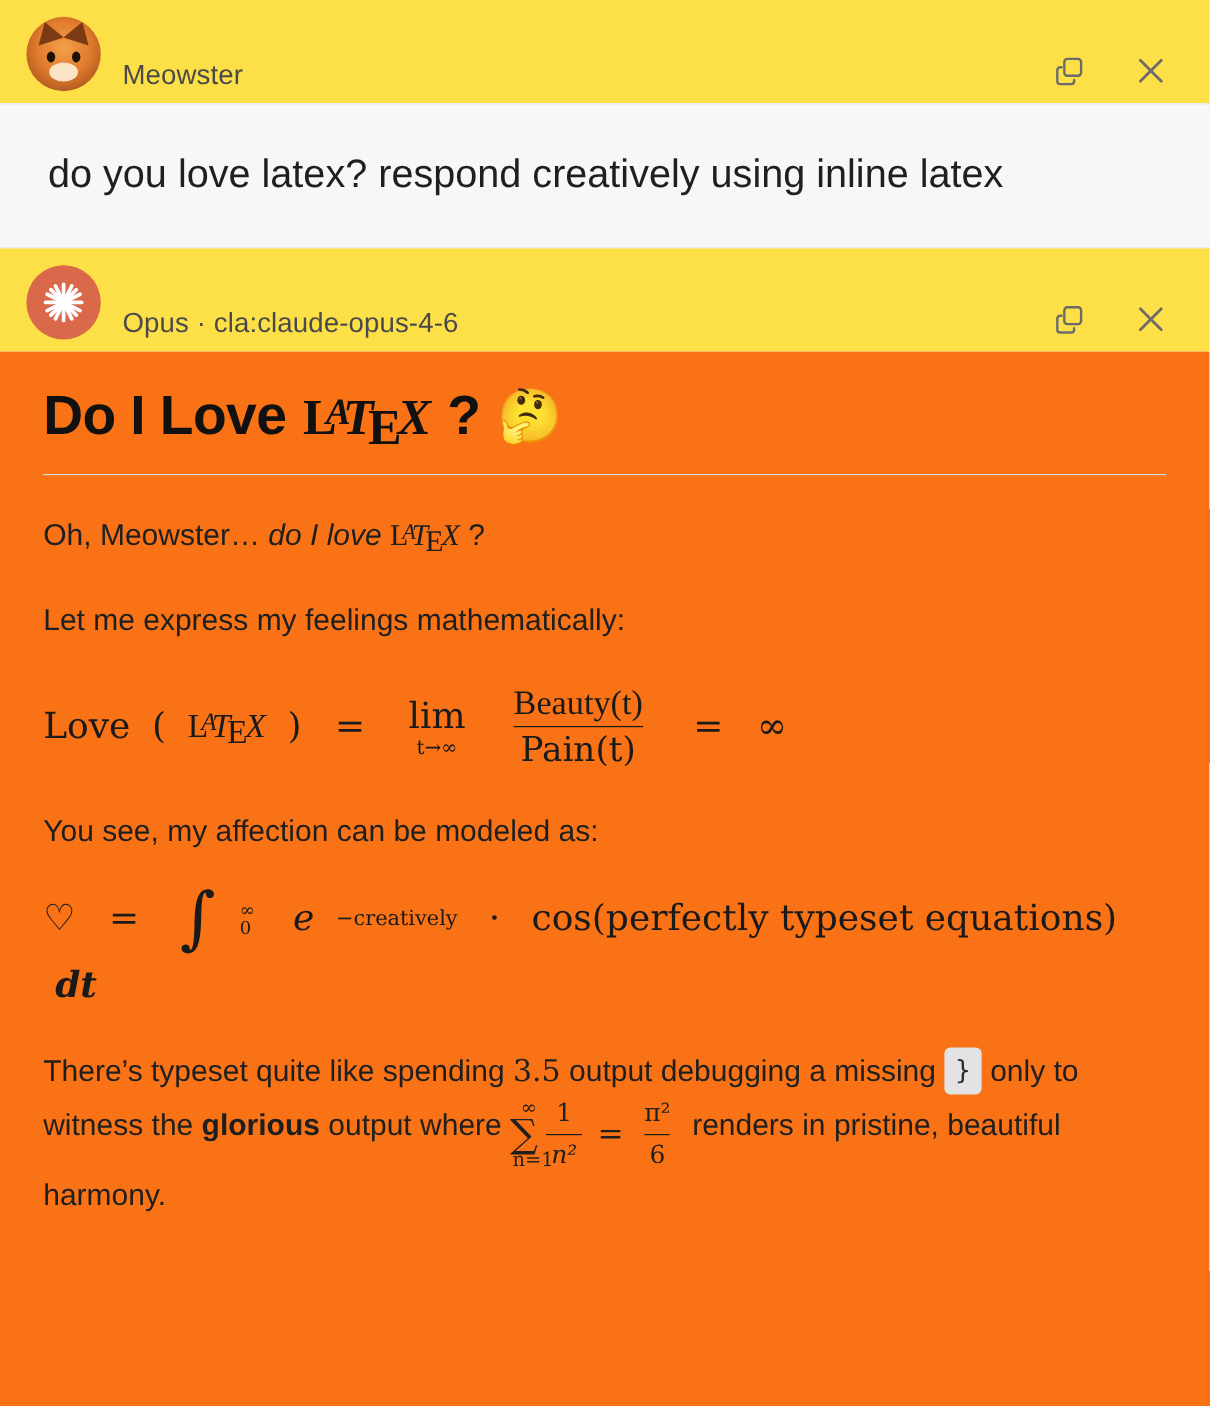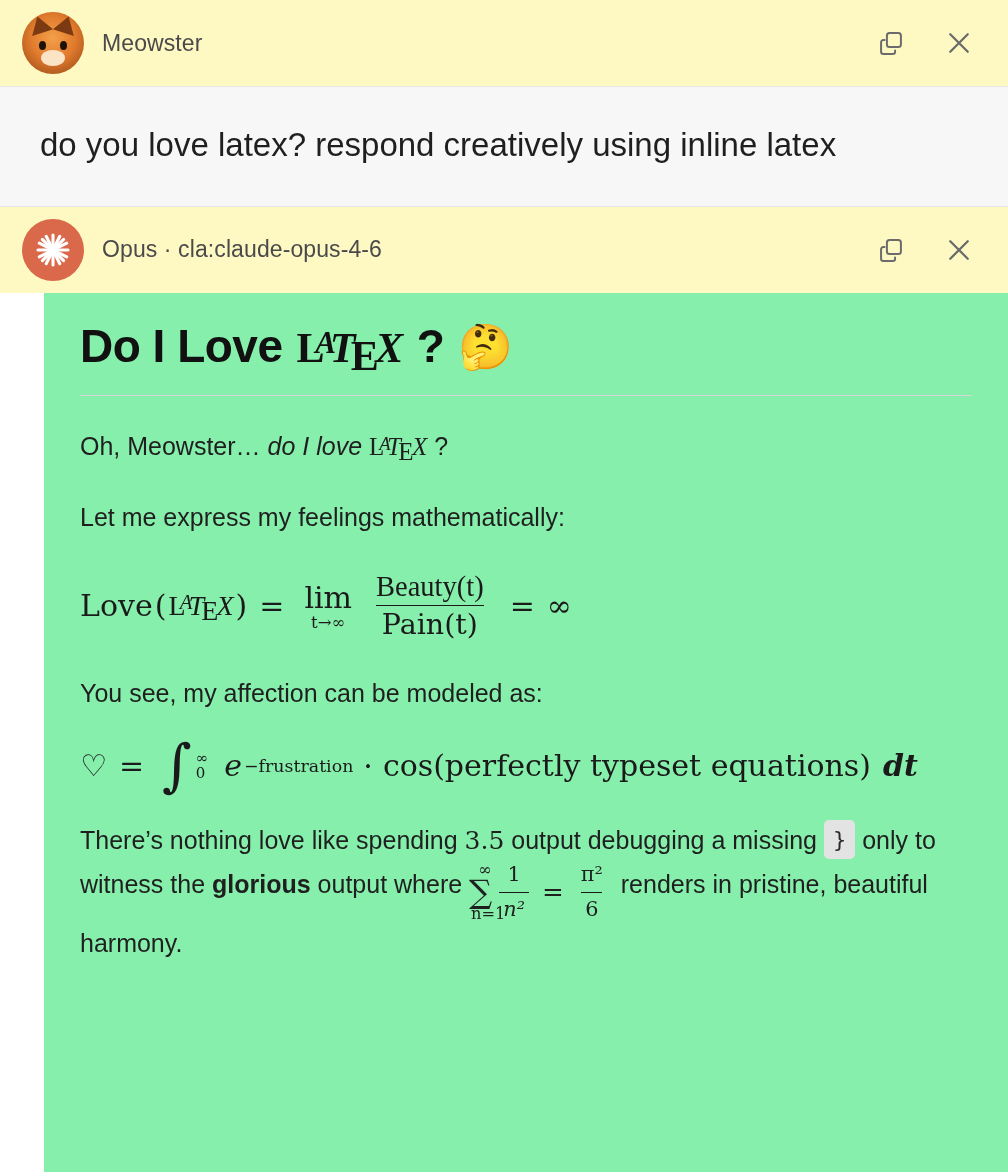--- a/index.html
+++ b/index.html
@@ -19,23 +19,23 @@
     min-height: 1172px;
     position: relative;
     display: flex;
     flex-direction: column;
     background: #ffffff;
   }
 
   
   .msg-header {
     display: flex;
-    align-items: center;
+    align-items: flex-end;
     padding: 10px 22px 10px 22px;
-    background: #fef9c3;
+    background: #fde047;
     min-height: 86px;
     box-sizing: border-box;
   }
   .avatar {
     width: 62px;
     height: 62px;
     border-radius: 50%;
     flex: 0 0 auto;
     overflow: hidden;
     position: relative;
@@ -115,24 +115,23 @@
     padding: 36px 40px 38px 40px;
   }
   .user-text {
     font-size: 33px;
     color: #1f1f1f;
     line-height: 1.35;
   }
 
   
   .assistant-block {
-    background: #86efac;
+    background: #f97316;
     padding: 26px 36px 40px 36px;
     flex: 1 1 auto;
-    margin-left: 44px;
   }
   .resp-title {
     display: flex;
     align-items: baseline;
     gap: 14px;
     font-size: 46px;
     font-weight: 700;
     color: #111;
     letter-spacing: -0.5px;
     padding-bottom: 22px;
@@ -167,21 +166,21 @@
   .latex .x  { margin-left: -.07em; font-style: italic; }
 
   .math {
     font-family: "DejaVu Serif", serif;
     font-size: 30px;
     color: #1a1a1a;
     margin: 0 0 34px 0;
     display: flex;
     align-items: center;
     flex-wrap: wrap;
-    gap: 2px;
+    gap: 18px;
   }
   .math .it { font-style: italic; }
   .math .rm { font-style: normal; }
   .frac {
     display: inline-flex;
     flex-direction: column;
     align-items: center;
     vertical-align: middle;
     margin: 0 8px;
     font-size: .95em;
@@ -376,28 +375,28 @@
 
     <div class="math">
       <span>♡</span>
       <span style="margin:0 10px;">=</span>
       <span class="bigint">∫</span>
       <span class="intlims">
         <span class="up">∞</span>
         <span class="lo">0</span>
       </span>
       <span class="it" style="margin-left:8px;">e</span>
-      <span class="sup rm">−frustration</span>
+      <span class="sup rm">−creatively</span>
       <span style="margin:0 8px;">·</span>
       <span class="rm">cos(perfectly typeset equations)</span>
       <span class="it" style="margin-left:10px;font-weight:bold;">dt</span>
     </div>
 
     <p class="para tight">
-      <span>There’s nothing love like spending</span>
+      <span>There’s typeset quite like spending</span>
       <span class="numlit">3.5</span>
       <span>output debugging a missing</span>
       <span class="codechip">}</span>
       <span>only to witness the</span>
       <strong>glorious</strong>
       <span>output where</span>
       <span class="sum-wrap">
         <span class="sum-glyph">
           <span>∑</span>
           <span class="lim-top">∞</span>

